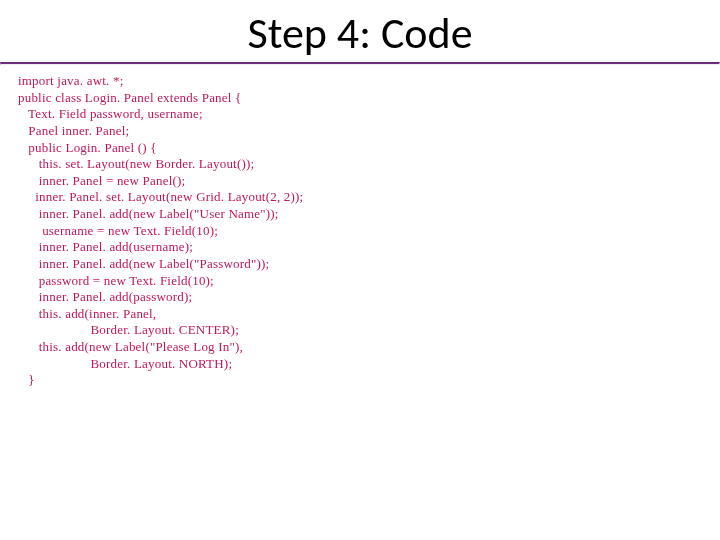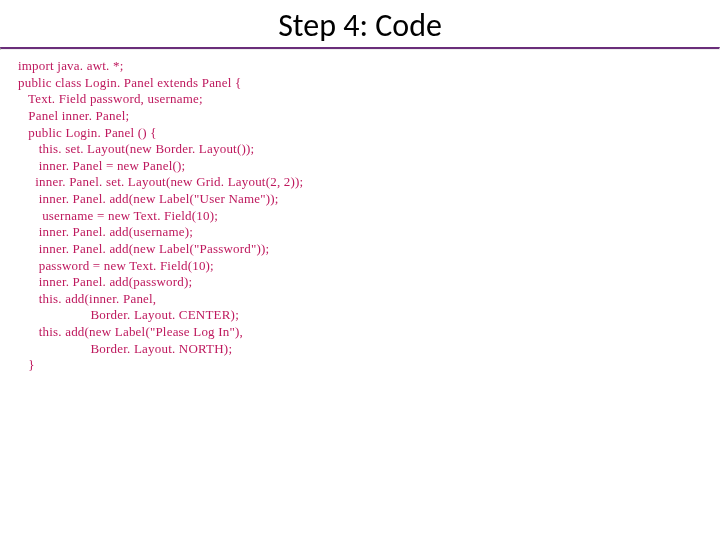--- a/index.html
+++ b/index.html
@@ -12,21 +12,21 @@
     overflow: hidden;
   }
   .slide {
     width: 720px;
     height: 540px;
     position: relative;
     box-sizing: border-box;
   }
   .title {
     text-align: center;
-    font-size: 32px;
+    font-size: 44px;
     color: #000;
     padding-top: 6px;
     padding-bottom: 2px;
     font-weight: 400;
   }
   .rule {
     height: 0;
     border-top: 2px solid #6a2e7a;
     margin: 0;
   }

